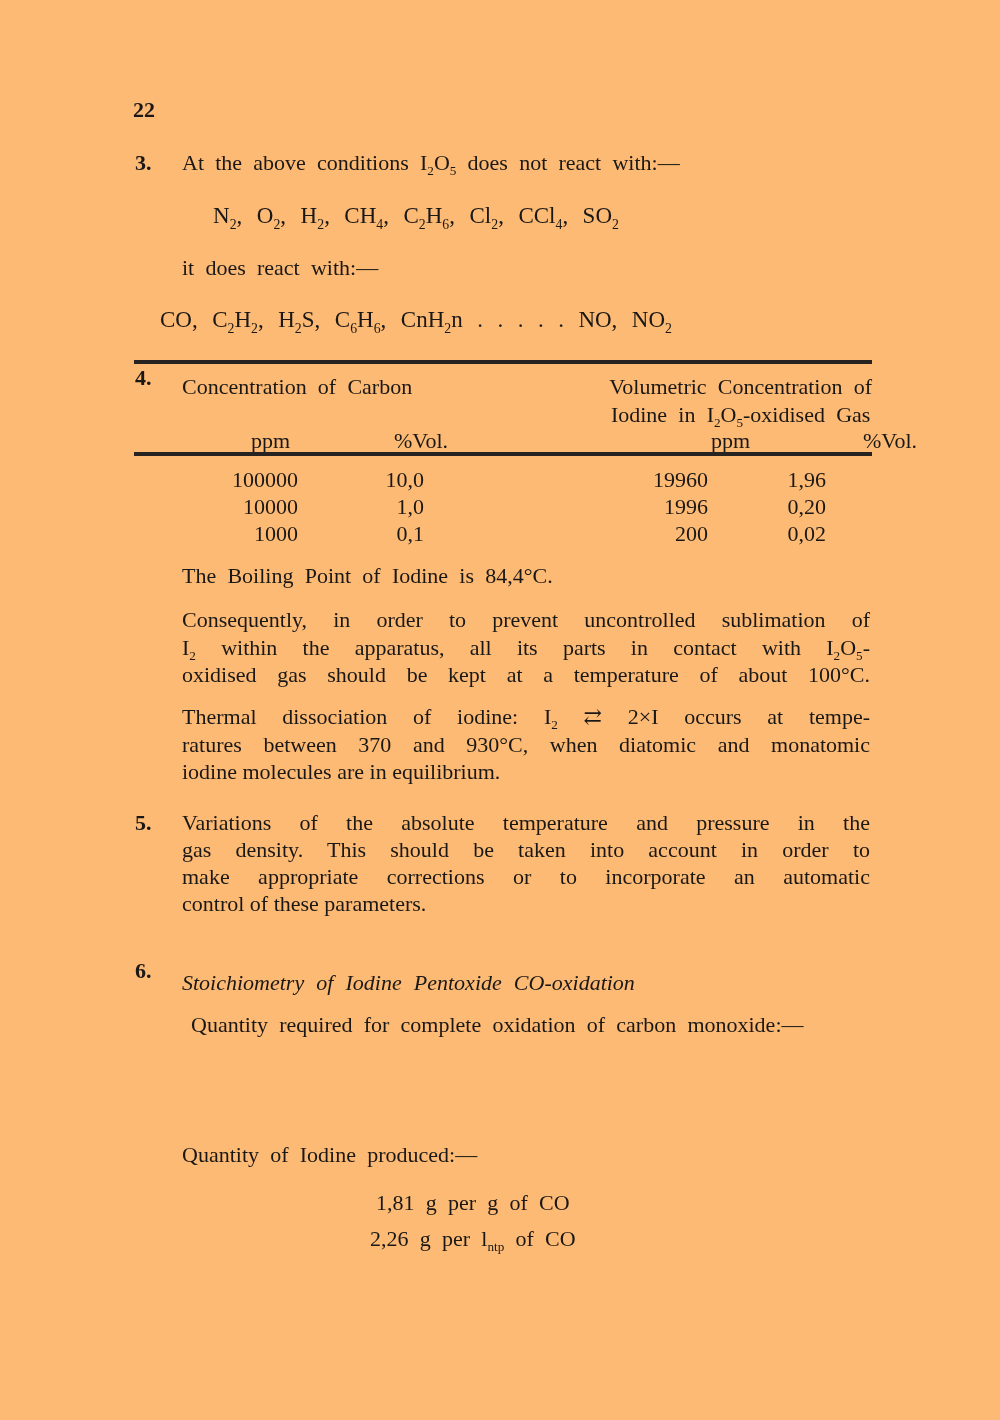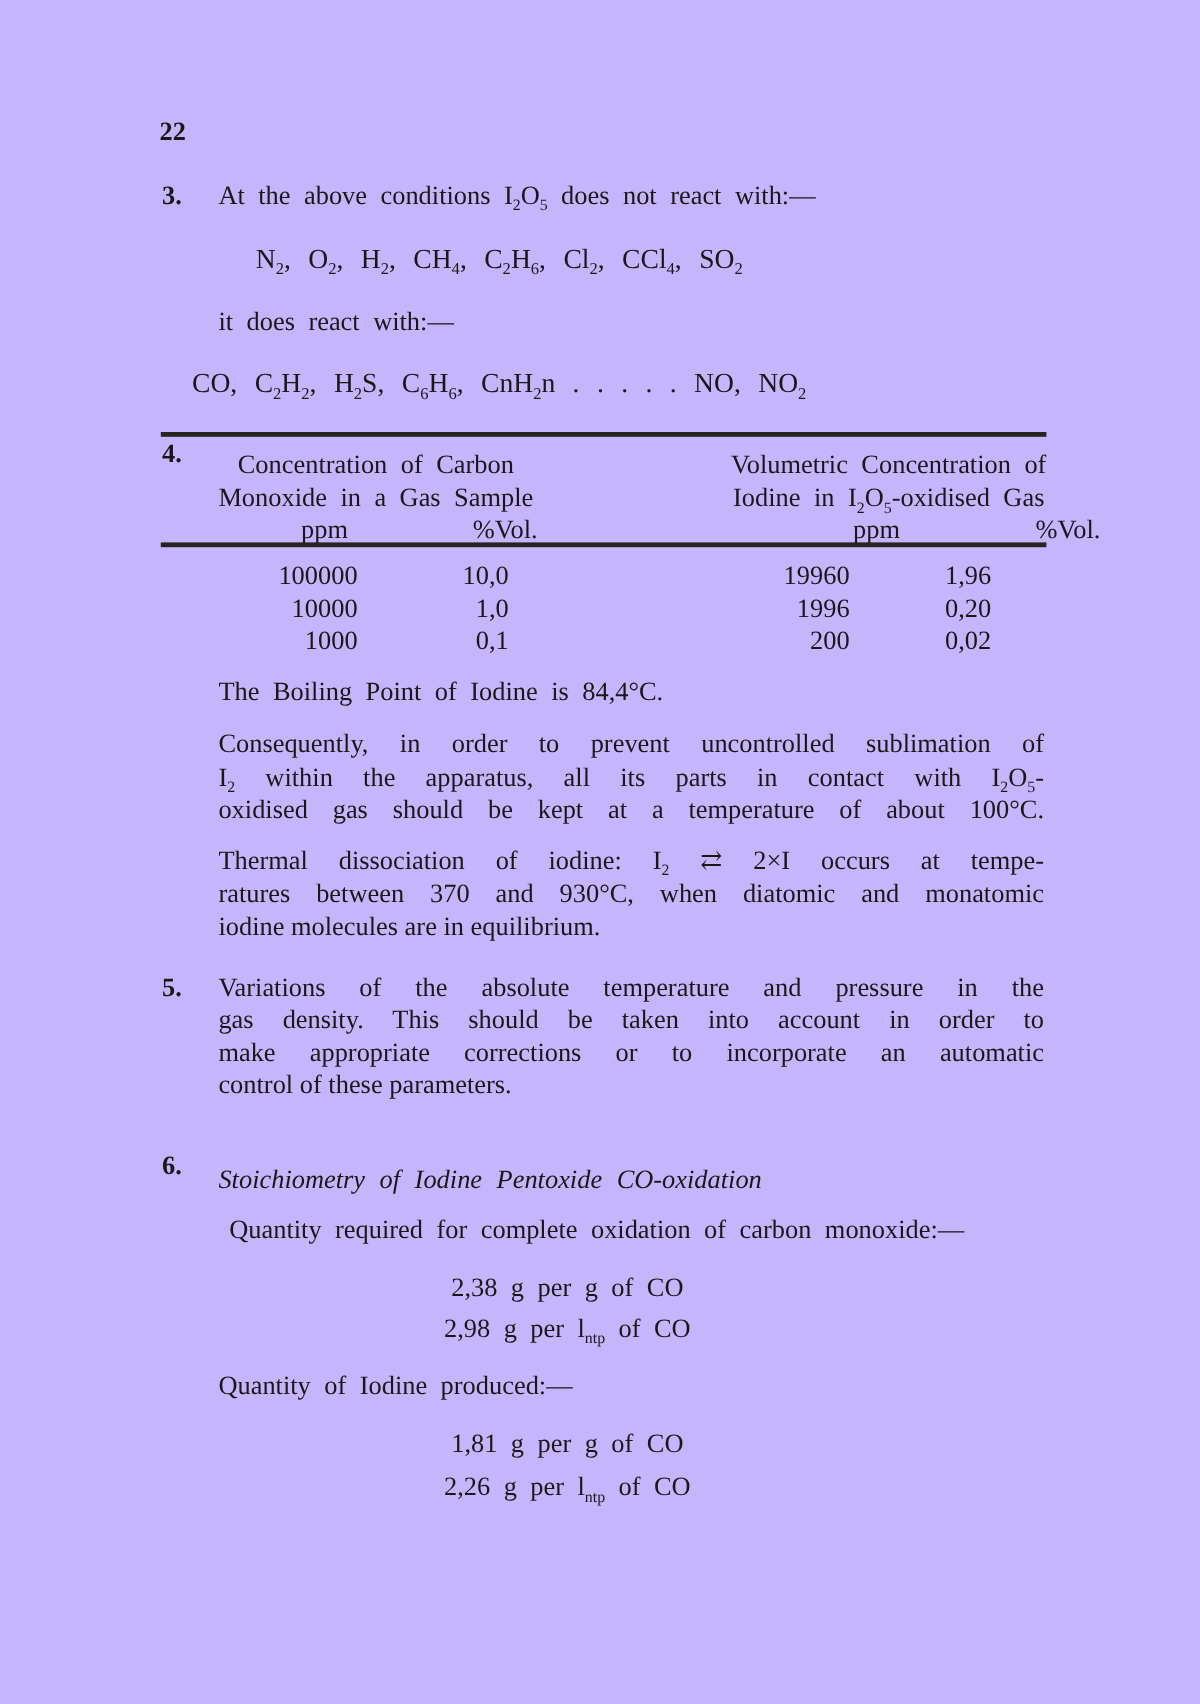--- a/index.html
+++ b/index.html
@@ -1,20 +1,20 @@
 <!DOCTYPE html>
 <html><head>
 <meta charset="utf-8">
 <style>
   html,body{margin:0;padding:0;background:#e8e8e6;}
   .page{
     position:relative;
     width:1000px;height:1420px;
     margin:0 auto;
-    background:#c4b5fd;
+    background:#fdba74;
     color:#1a1816;
     font-family:"Liberation Serif","DejaVu Serif","DejaVu Sans",serif;
     font-size:22px;
     line-height:27px;
     overflow:hidden;
   }
   .abs{position:absolute;}
   sub{font-size:.6em;line-height:0;}
   .spread{word-spacing:.26em;text-align:center;}
   .bold{font-weight:bold;}
@@ -60,21 +60,20 @@
 
   <div class="abs formula" style="top:306px;">CO, C<sub>2</sub>H<sub>2</sub>, H<sub>2</sub>S, C<sub>6</sub>H<sub>6</sub>, CnH<sub>2</sub>n . . . . . NO, NO<sub>2</sub></div>
 
   <div class="abs rule" style="top:360px;"></div>
 
   <div class="abs" style="left:135px;top:364px;width:737px;padding-top:9px;">
     <div class="tnum">4.</div>
     <div class="thead-flex">
       <div class="thead-left spread">
         <div>Concentration of Carbon</div>
-        <div>Monoxide in a Gas Sample</div>
       </div>
       <div class="thead-right spread">
         <div>Volumetric Concentration of</div>
         <div>Iodine in I<sub>2</sub>O<sub>5</sub>-oxidised Gas</div>
       </div>
     </div>
     <div class="units">
       <div class="u1">ppm</div>
       <div class="u2">%Vol.</div>
       <div class="u3">ppm</div>
@@ -129,24 +128,20 @@
     </div>
   </div>
 
   <div class="abs item" style="left:135px;top:957px;width:737px;">
     <div class="numcol">6.</div>
     <div class="italic">Stoichiometry of Iodine Pentoxide CO-oxidation</div>
   </div>
 
   <div class="abs spread" style="left:191px;top:1011px;">Quantity required for complete oxidation of carbon monoxide:—</div>
 
-  <div class="abs qtyblock spread" style="left:370px;top:1056px;">
-    <div>2,38 g per g of CO</div>
-    <div>2,98 g per l<sub>ntp</sub> of CO</div>
-  </div>
 
   <div class="abs spread" style="left:182px;top:1141px;">Quantity of Iodine produced:—</div>
 
   <div class="abs qtyblock2 spread" style="left:370px;top:1185px;">
     <div>1,81 g per g of CO</div>
     <div>2,26 g per l<sub>ntp</sub> of CO</div>
   </div>
 
 </div>
 

